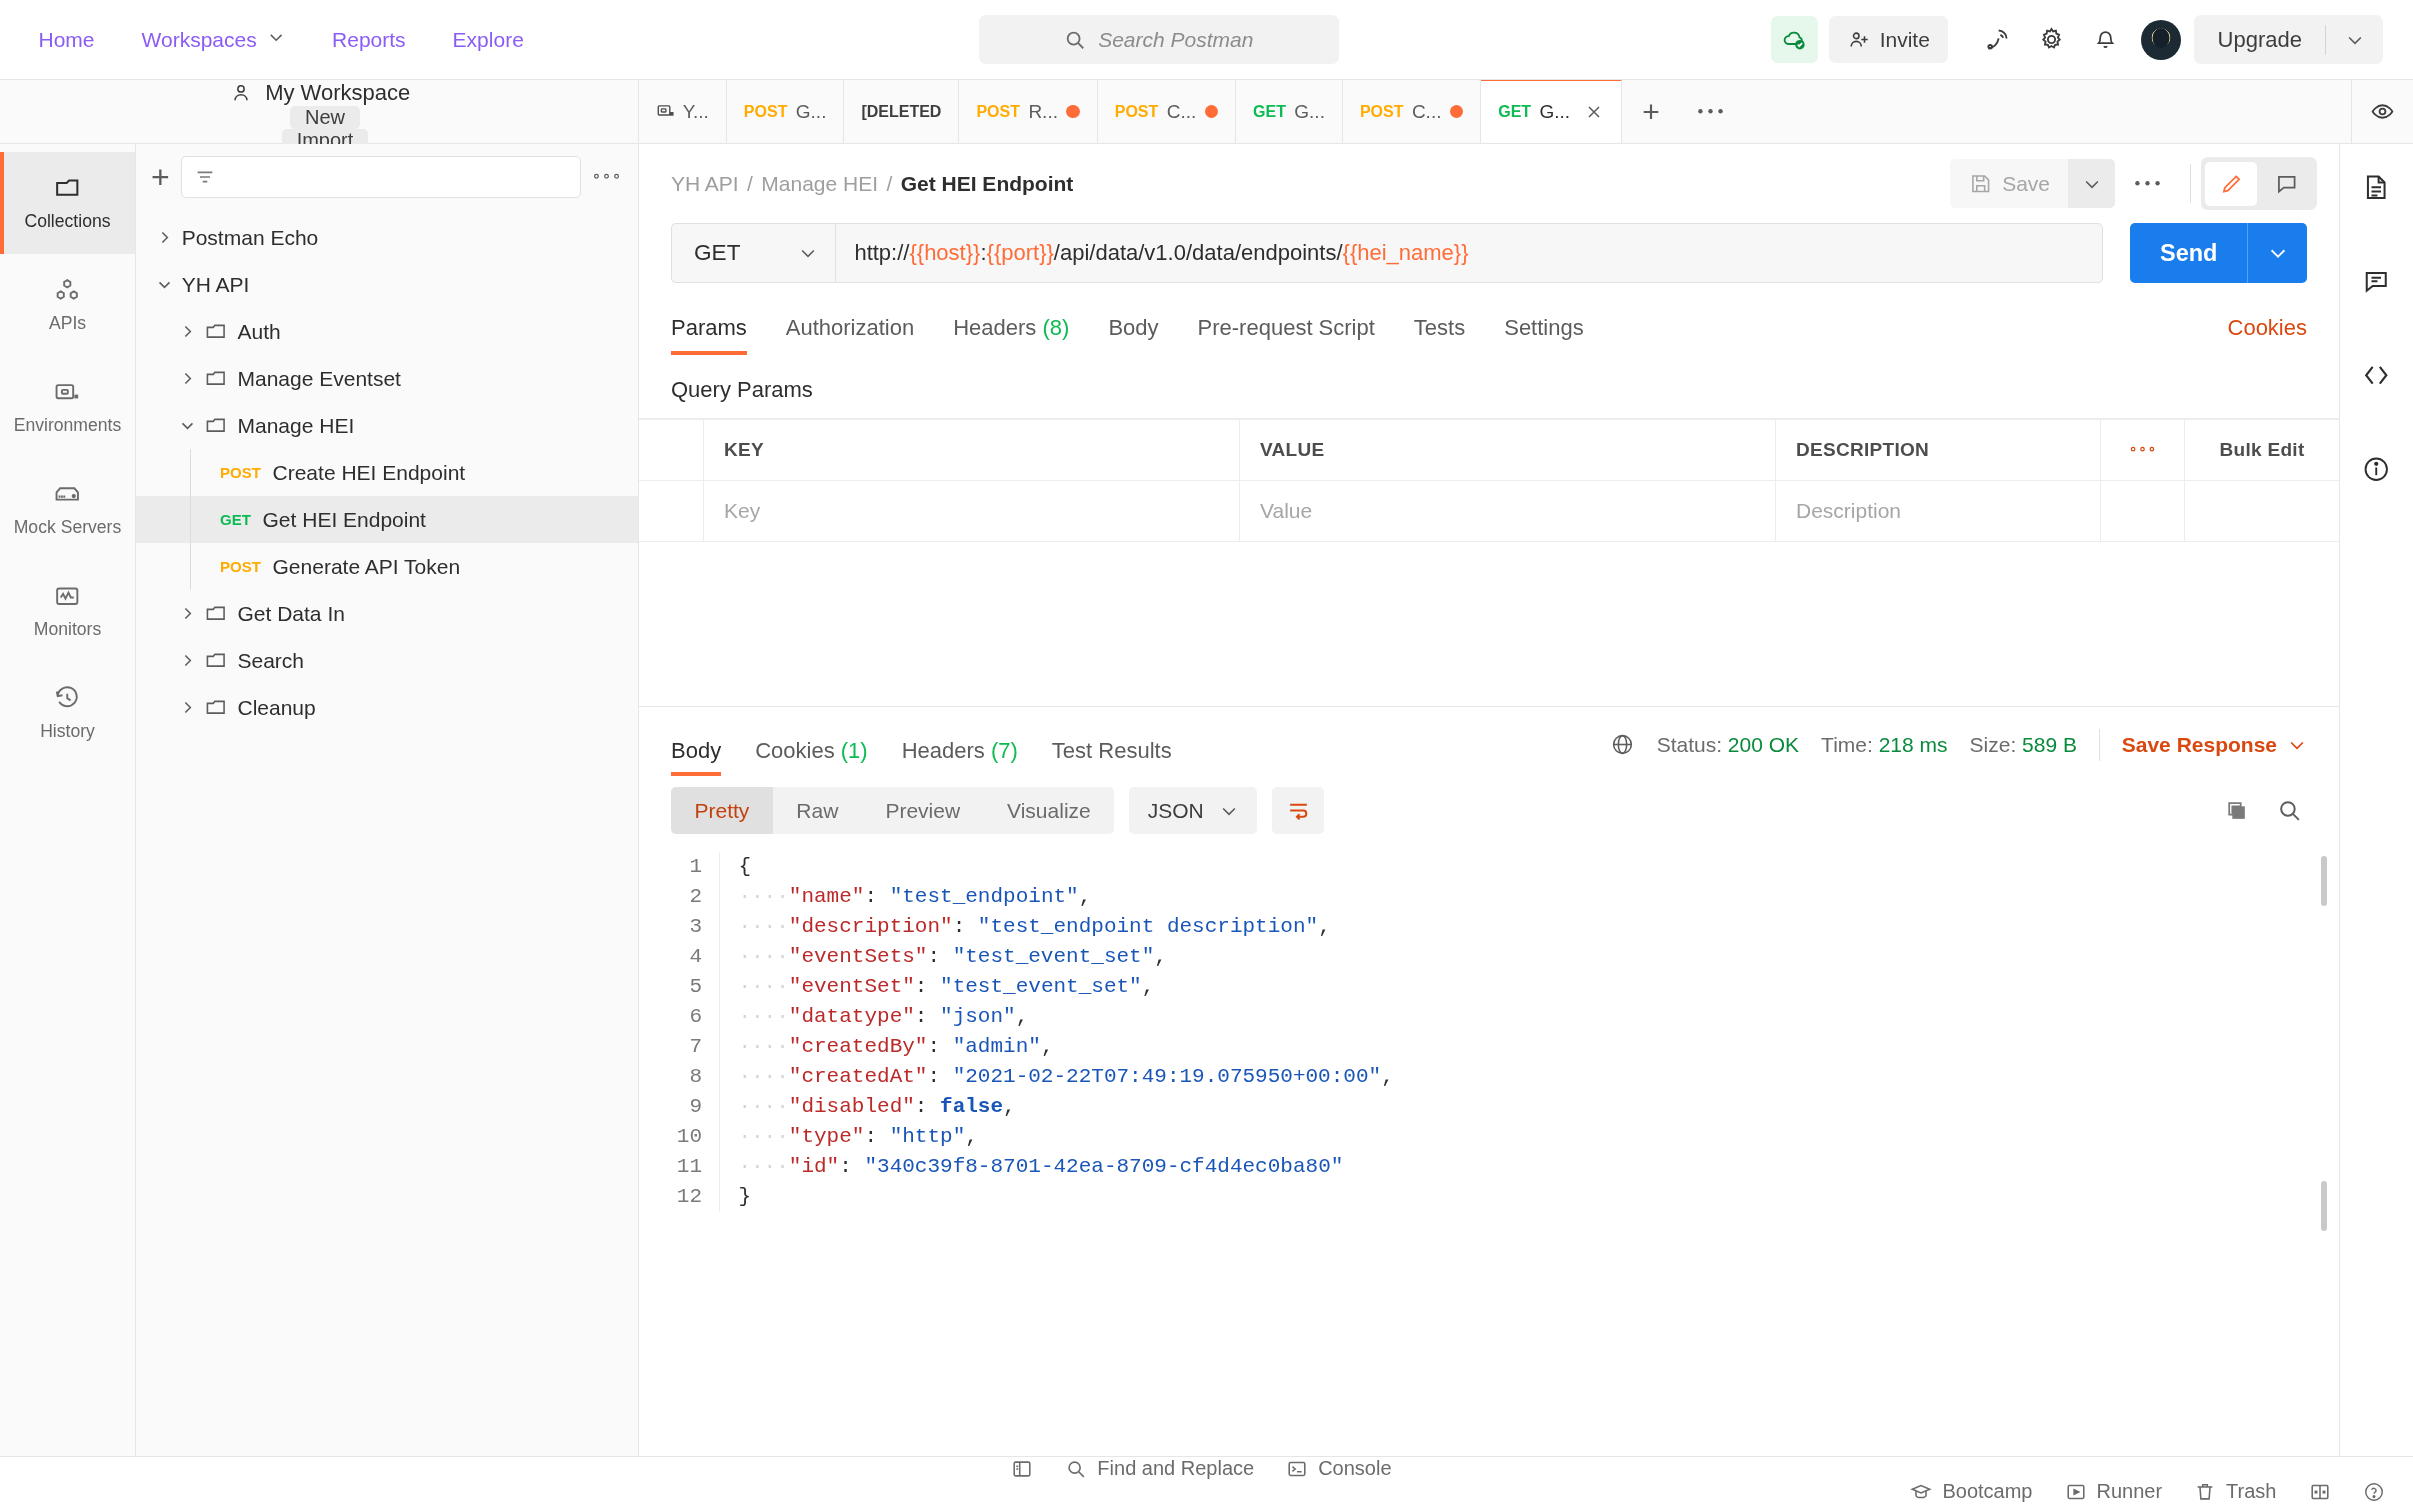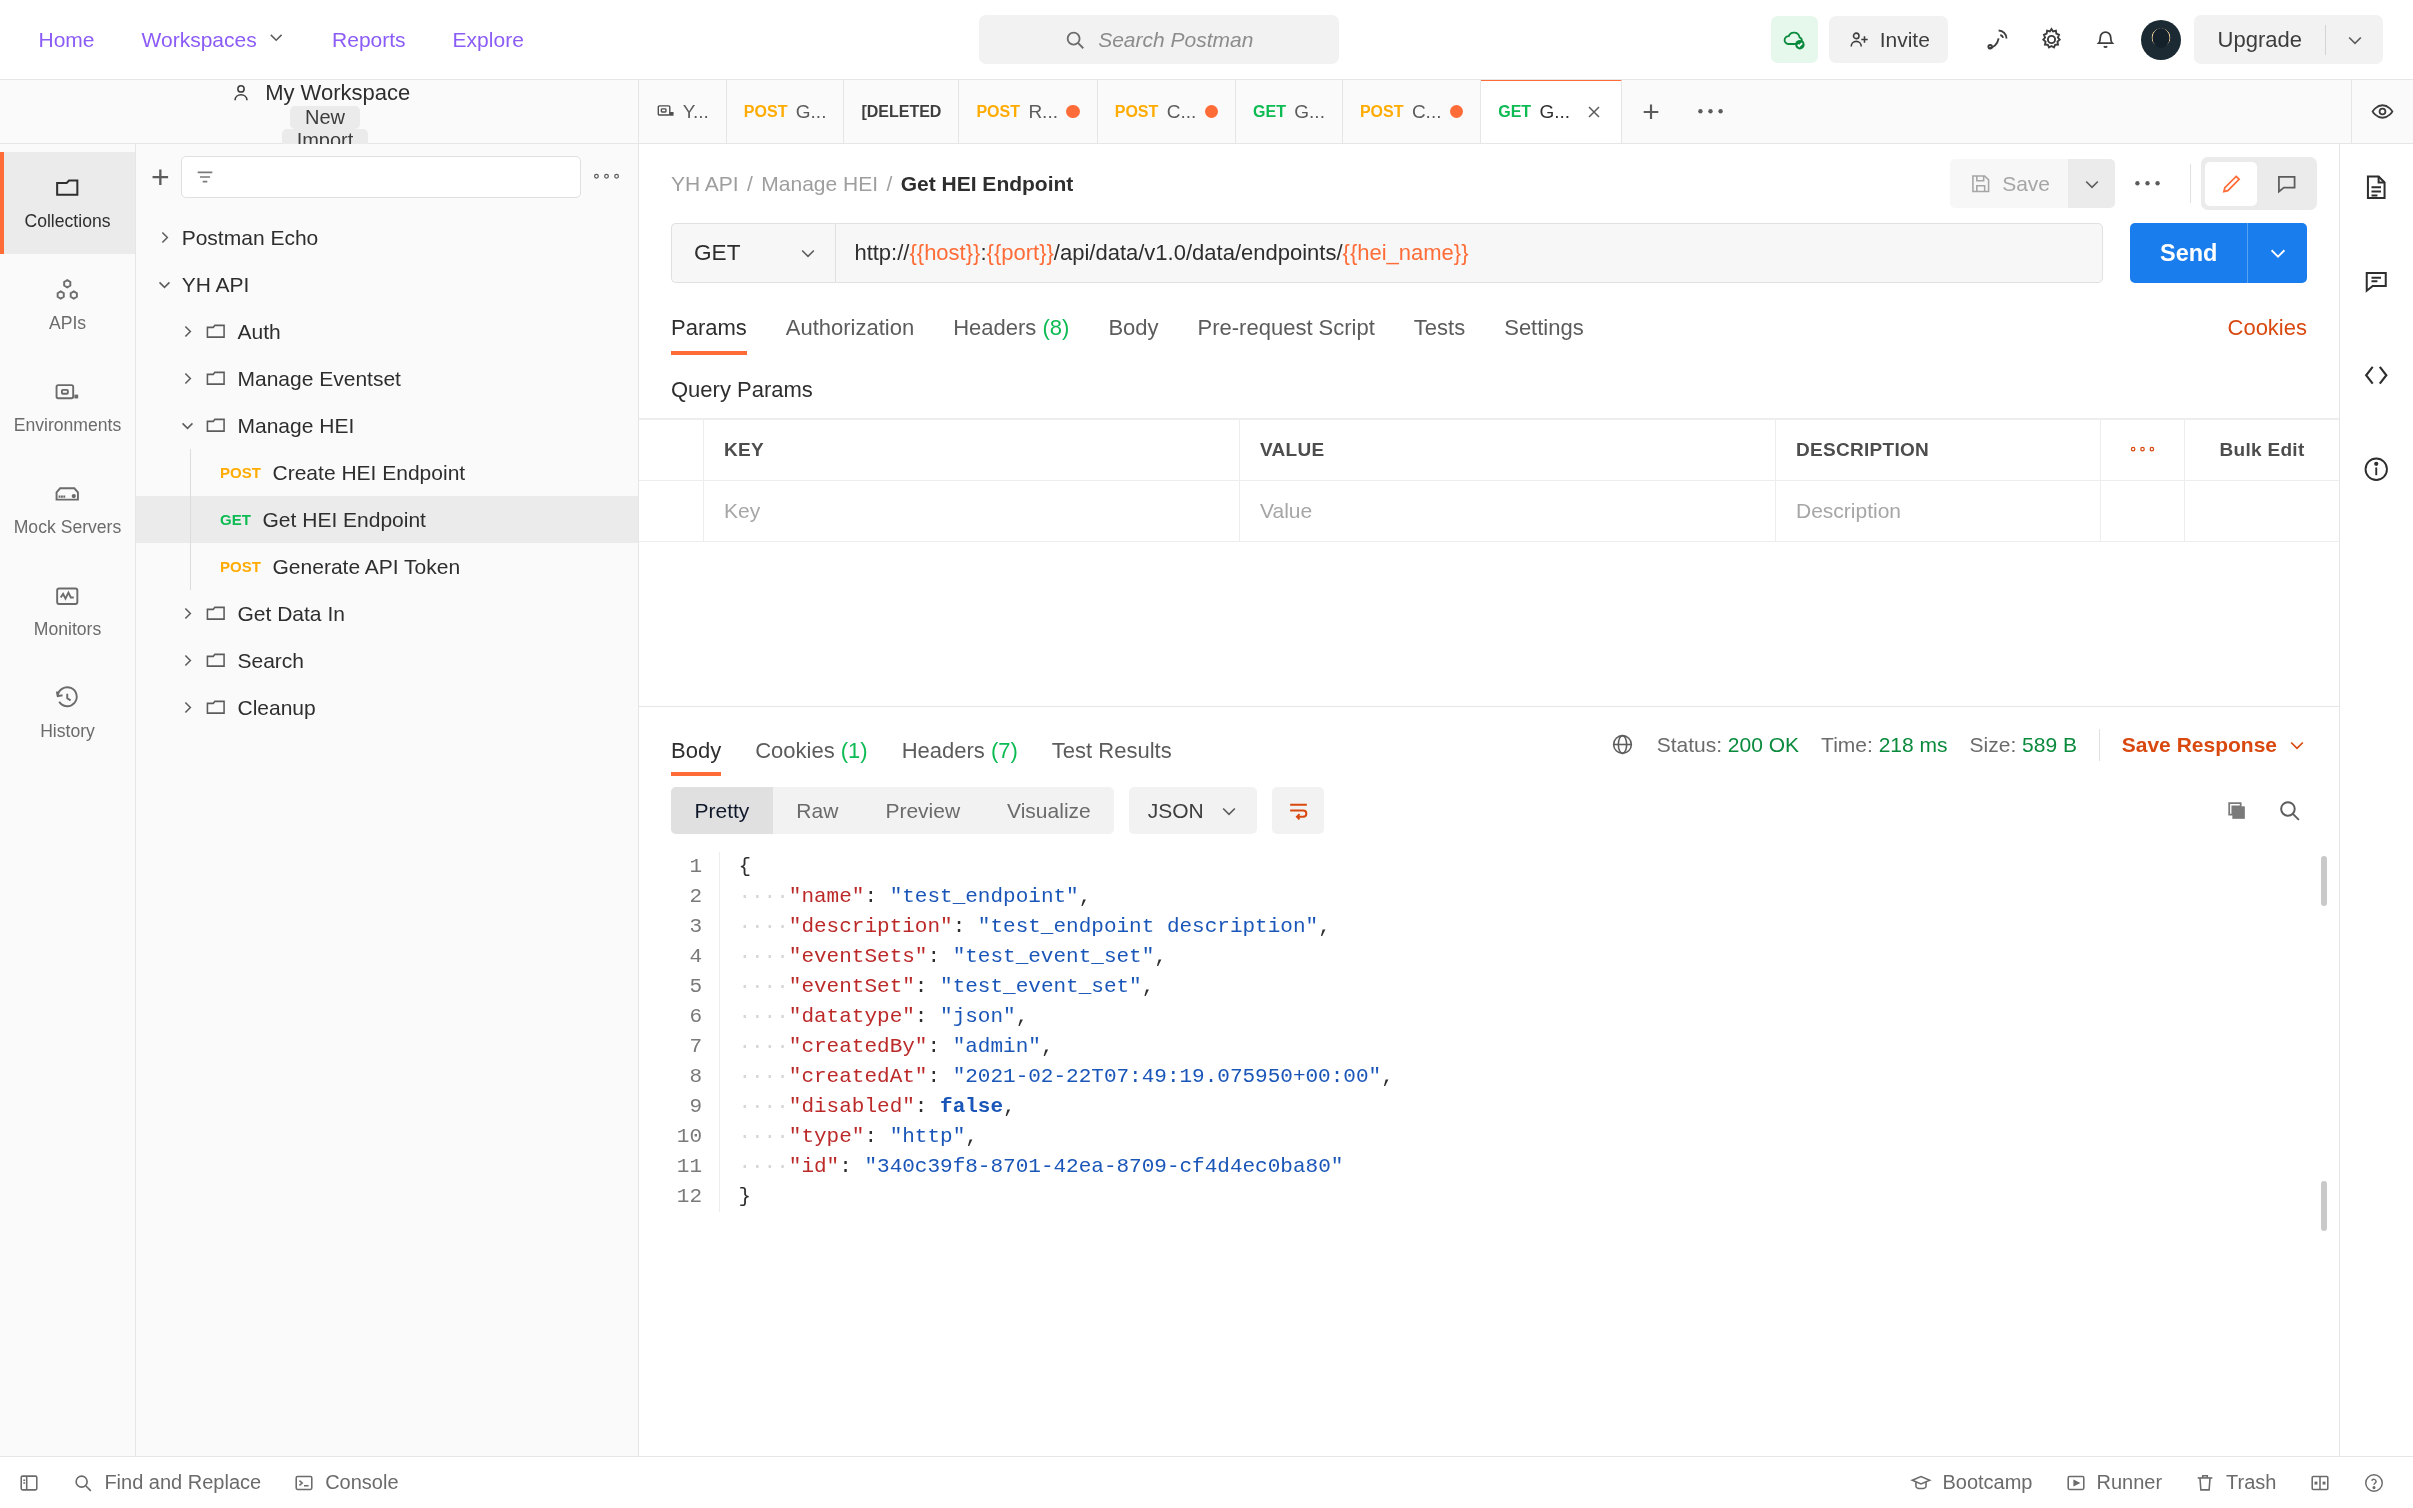--- a/index.html
+++ b/index.html
@@ -190,21 +190,21 @@
   .rst.on::after { content:""; position:absolute;left:0;right:0;bottom:0;height:3.4px;background:#ff6c37;}
   .rst .cnt { color:#0cbb52; }
   .statuses { position: absolute; right: 32px; bottom: 15px; display:flex; align-items:center; gap: 22px; font-size: 21px; color:#6b6b6b;}
   .statuses .ok { color: #0a8a3c; }
   .statuses .sp { width:0.8px;height:32px;background:#e0e0e0;}
   .saveresp { color:#d9480f; font-weight:bold; display:flex;align-items:center;gap:10px;cursor:pointer;}
 
   .respbar { height: 70px; display:flex; align-items:center; padding: 0 32px; gap: 15px; position:relative;}
   .seg { display:flex; background:#f2f2f2; border-radius: 5px; overflow:hidden;}
   .seg .sb { padding: 0 23.5px; height: 47px; display:flex;align-items:center; font-size:21px; color:#6b6b6b; cursor:pointer;}
-  .seg .sb.on { background:#e0e0e0; color:#0f172a; }
+  .seg .sb.on { background:#e0e0e0; color:#c2410c; }
   .jsonsel { height:47px; background:#f2f2f2; border-radius:5px; display:flex;align-items:center;gap:15px;padding:0 18.4px;font-size:21px;color:#3d3d3d;cursor:pointer;}
   .wrapbtn { height:47px;width:52px;background:#f2f2f2;border-radius:5px;display:flex;align-items:center;justify-content:center;cursor:pointer;}
   .resp-icons { position:absolute; right: 37px; display:flex; align-items:center; gap: 28.5px; }
 
   .code { flex:1; position: relative; overflow:hidden; padding-left: 0; }
   .codeinner { display:flex; font-family:"Liberation Mono", monospace; font-size: 21px; line-height: 30px; padding-top: 6.7px;}
   .gutter { width: 80px; text-align: right; padding-right: 17px; color: #7a7a7a; user-select:none;}
   .lines { flex:1; position:relative; padding-left: 18.4px; border-left: 0.8px solid #ededed;}
   .ln { white-space: pre; }
   .k { color: #bc2929; }
@@ -212,21 +212,21 @@
   .b { color: #1a56b8; font-weight:bold; }
   .p { color: #2e2e2e; }
   .ind { color: #d6d6d6; }
   .scroll-thumb { position:absolute; right:11.7px; width: 6.7px; background:#c9c9c9; border-radius:3.4px; }
 
   
   .rrail { width: 74px; min-width:74px; border-left: 0.8px solid #e6e6e6; background:#fff; padding-top: 18.4px; display:flex; flex-direction:column; align-items:center; gap: 45px;}
   .rr-item { width: 55px; height: 49px; display:flex;align-items:center;justify-content:center;cursor:pointer;}
 
   
-  .bottom { height: 52px; min-height:52px; border-top: 0.8px solid #e6e6e6; display:flex; align-items:center; padding: 0 28.5px 0 18.4px; background:#fff;}
+  .bottom { height: 52px; min-height:52px; border-top: 0.8px solid #e6e6e6; display:flex; align-items:center; padding: 0 28.5px 0 18.4px; background:#fff;flex-direction:column;}
   .bleft { display:flex; align-items:center; gap: 32px; }
   .bitem { display:flex; align-items:center; gap: 10px; font-size: 20px; color:#6b6b6b; cursor:pointer;}
   .bright { margin-left:auto; display:flex; align-items:center; gap: 32px; }
   svg { display:block; }
 </style>
 </head>
 <body>
 
 <div class="app">
 

